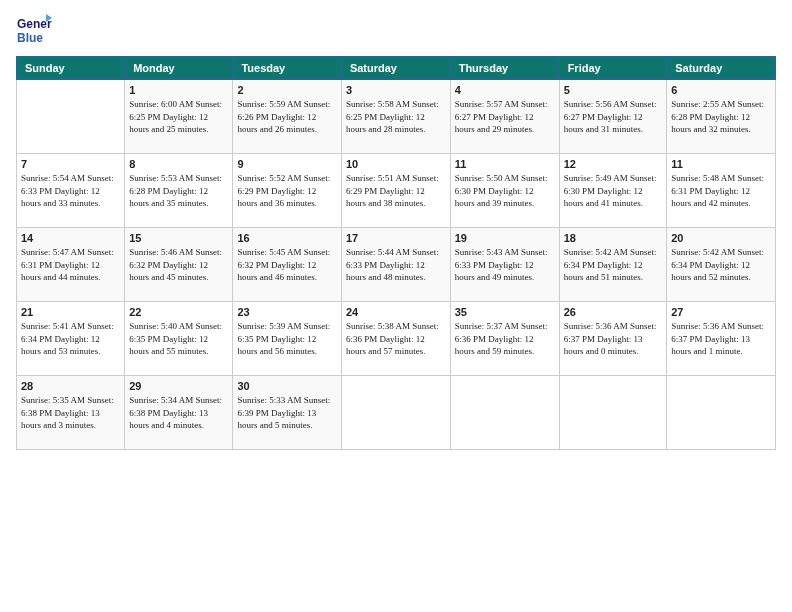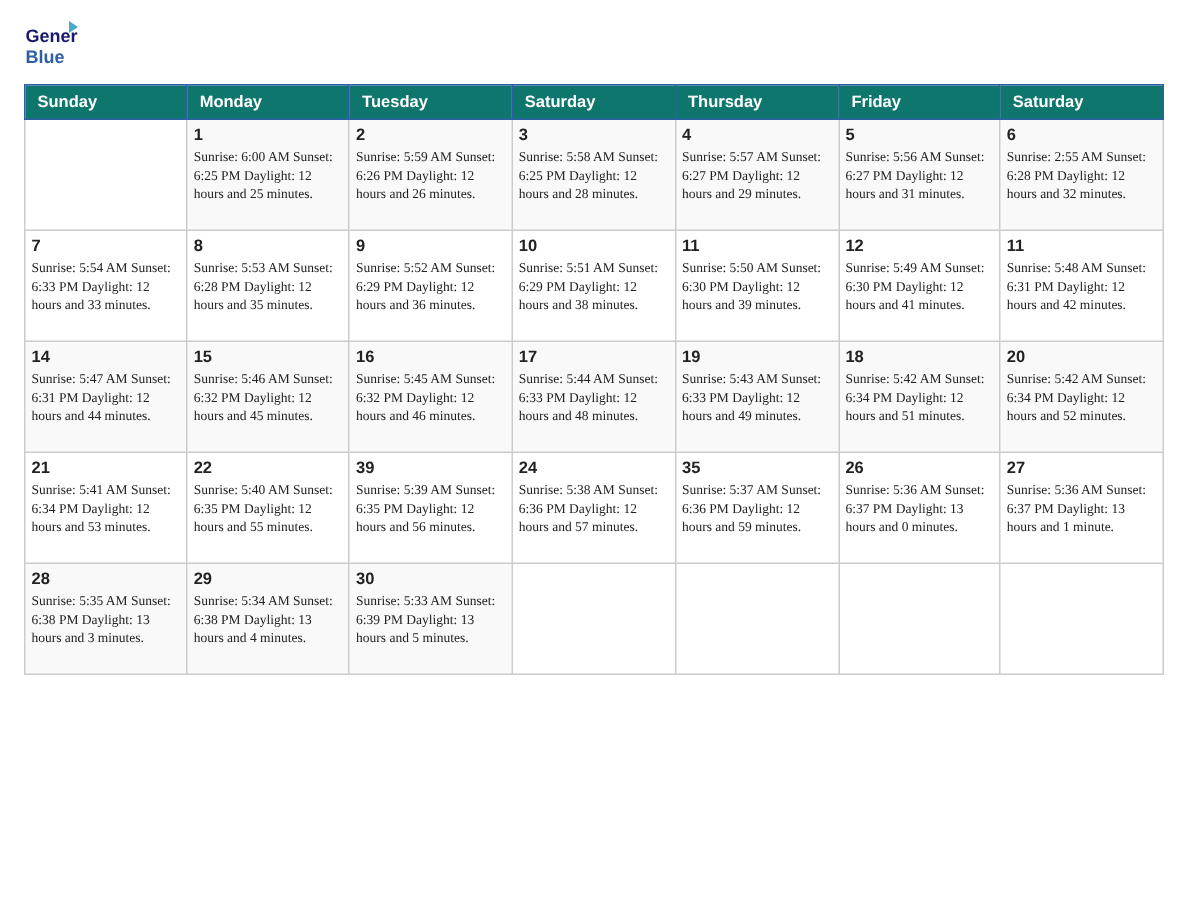--- a/index.html
+++ b/index.html
@@ -269,21 +269,21 @@
 and 53 minutes.</div>
           </td>
           <td>
             <span class="day-num">22</span>
             <div class="day-info">Sunrise: 5:40 AM
 Sunset: 6:35 PM
 Daylight: 12 hours
 and 55 minutes.</div>
           </td>
           <td>
-            <span class="day-num">39</span>
+            <span class="day-num">23</span>
             <div class="day-info">Sunrise: 5:39 AM
 Sunset: 6:35 PM
 Daylight: 12 hours
 and 56 minutes.</div>
           </td>
           <td>
             <span class="day-num">24</span>
             <div class="day-info">Sunrise: 5:38 AM
 Sunset: 6:36 PM
 Daylight: 12 hours

